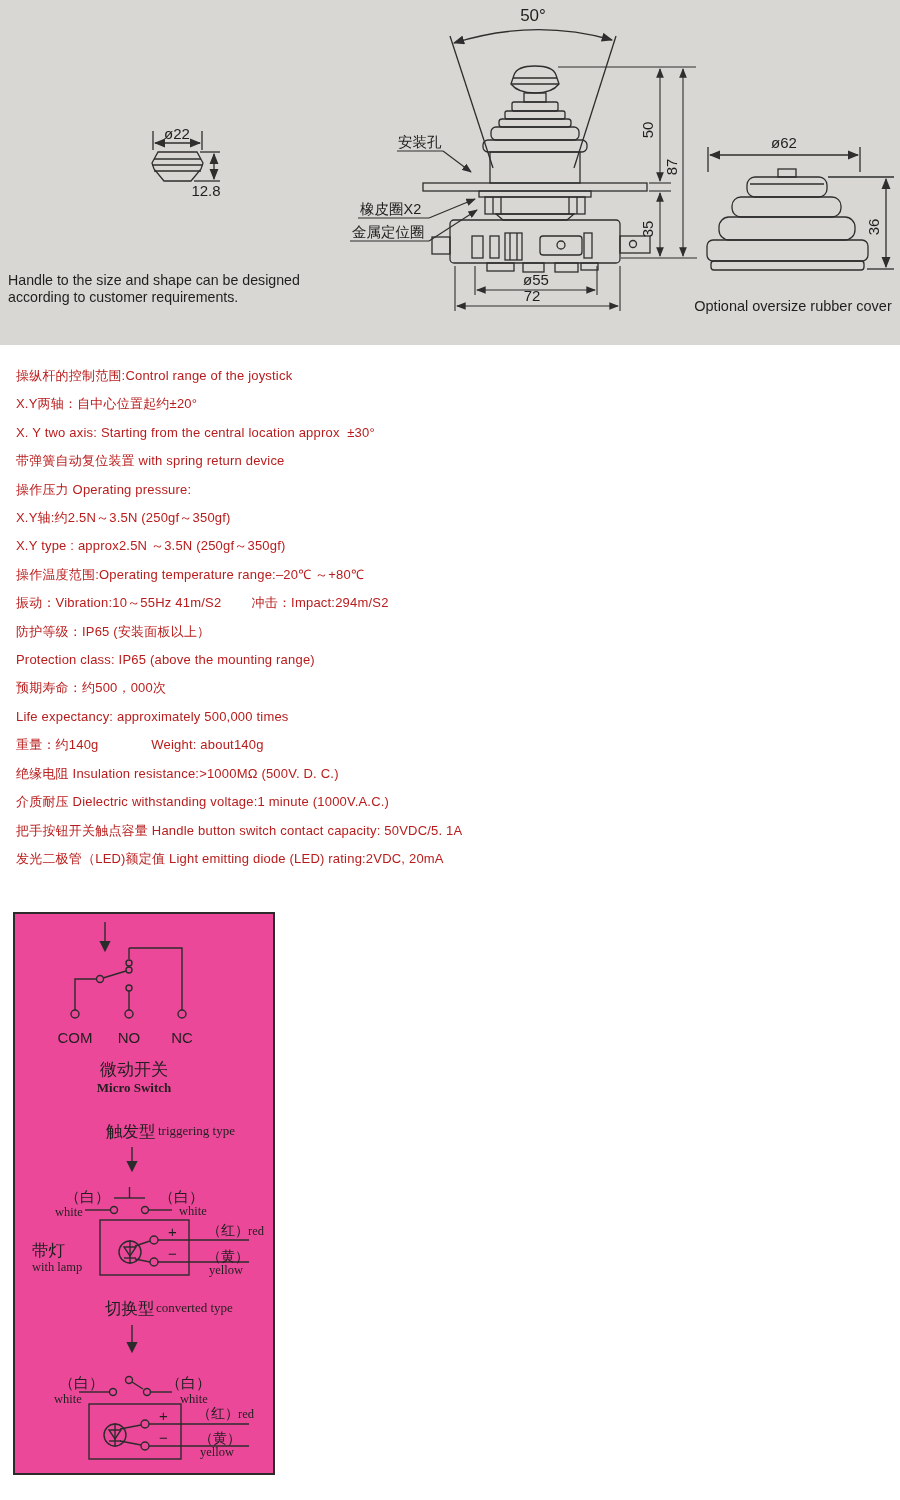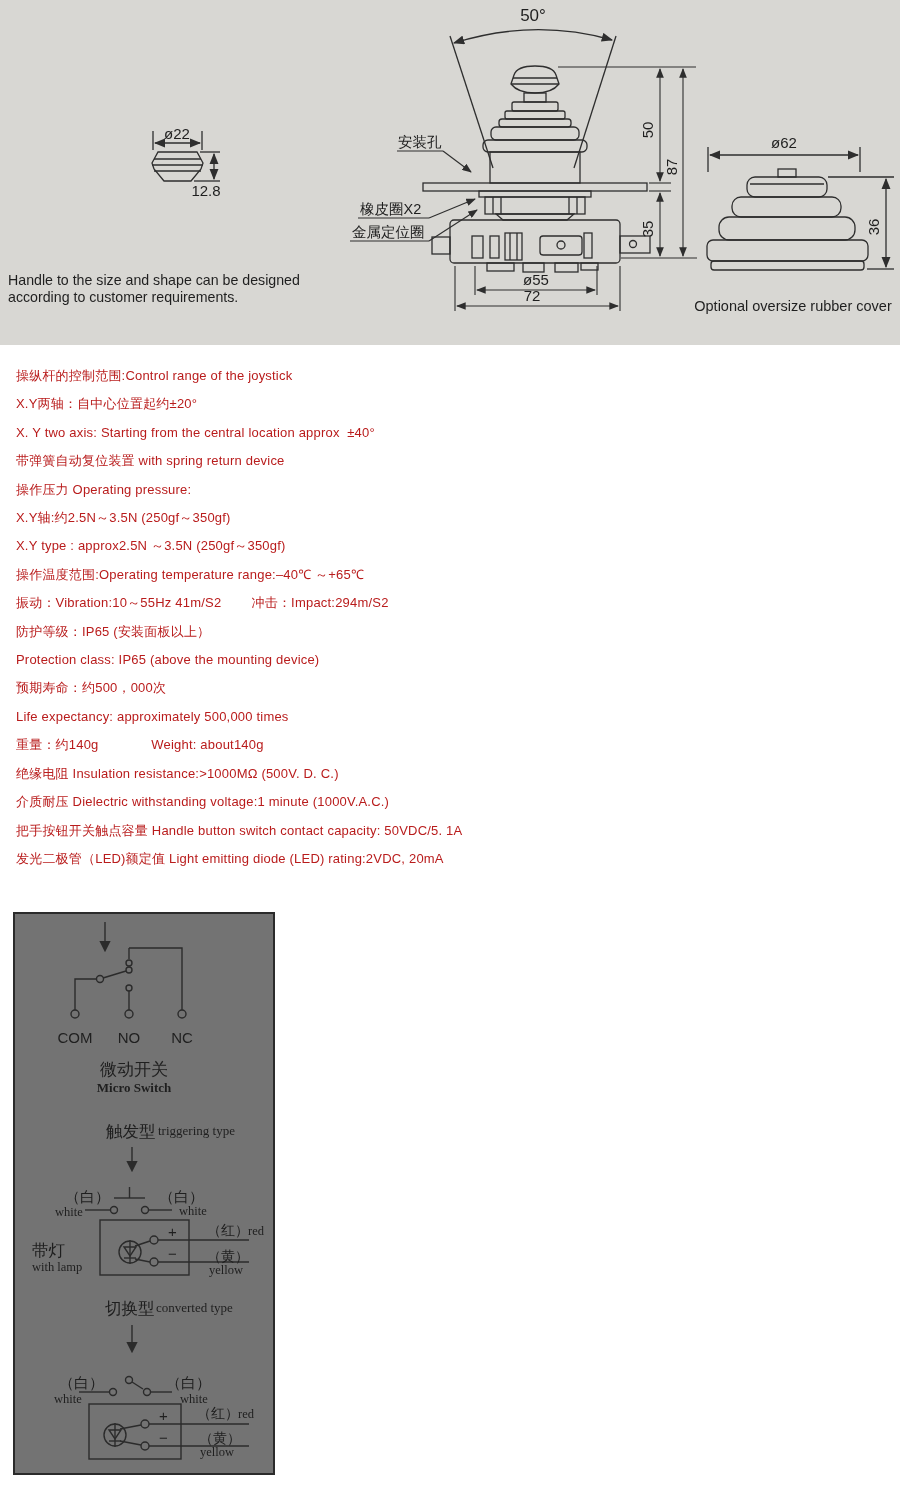--- a/index.html
+++ b/index.html
@@ -6,21 +6,21 @@
   .page{position:relative;width:900px;height:1500px;background:#ffffff;overflow:hidden;
         font-family:"Liberation Sans",sans-serif;color:#1a1a1a;}
   .drawing-panel{position:absolute;left:0;top:0;width:900px;height:345px;background:#d8d7d3;}
   svg text{fill:#1f1f1f;}
   .cn{font-family:"Liberation Sans",sans-serif;}
   .serif{font-family:"Liberation Serif",serif;}
   .specs{position:absolute;left:16px;top:362px;width:870px;}
   .spec-line{font-size:13px;line-height:28.4px;white-space:pre-wrap;
              font-weight:500;letter-spacing:0.2px;color:#b91c1c;}
   .circuit-box{position:absolute;left:13px;top:912px;width:262px;height:563px;
-               border:2px solid #2b2b2b;background:#737373;box-sizing:border-box;}
+               border:2px solid #2b2b2b;background:#ec4899;box-sizing:border-box;}
 </style>
 </head>
 <body>
 
 <div class="page">
 
   <div class="drawing-panel">
     <svg width="900" height="345" viewBox="0 0 900 345">
       <defs>
         <marker id="arr" viewBox="0 0 10 8" refX="9" refY="4" markerWidth="9" markerHeight="7" orient="auto-start-reverse">
@@ -139,29 +139,29 @@
         <text x="784" y="148" text-anchor="middle" font-size="15" stroke="none" fill="#1f1f1f">ø62</text>
         <text transform="rotate(-90 879 227)" x="879" y="227" text-anchor="middle" font-size="15" stroke="none" fill="#1f1f1f">36</text>
         <text x="793" y="311" text-anchor="middle" font-size="14.5" stroke="none" fill="#1f1f1f">Optional oversize rubber cover</text>
       </g>
     </svg>
   </div>
 
   <div class="specs">
     <div class="spec-line">操纵杆的控制范围:Control range of the joystick</div>
     <div class="spec-line">X.Y两轴：自中心位置起约±20°</div>
-    <div class="spec-line">X. Y two axis: Starting from the central location approx  ±40°</div>
+    <div class="spec-line">X. Y two axis: Starting from the central location approx  ±30°</div>
     <div class="spec-line">带弹簧自动复位装置 with spring return device</div>
     <div class="spec-line">操作压力 Operating pressure:</div>
     <div class="spec-line">X.Y轴:约2.5N～3.5N (250gf～350gf)</div>
     <div class="spec-line">X.Y type : approx2.5N ～3.5N (250gf～350gf)</div>
-    <div class="spec-line">操作温度范围:Operating temperature range:–40℃ ～+65℃</div>
+    <div class="spec-line">操作温度范围:Operating temperature range:–20℃ ～+80℃</div>
     <div class="spec-line">振动：Vibration:10～55Hz 41m/S2　　 冲击：Impact:294m/S2</div>
     <div class="spec-line">防护等级：IP65 (安装面板以上）</div>
-    <div class="spec-line">Protection class: IP65 (above the mounting device)</div>
+    <div class="spec-line">Protection class: IP65 (above the mounting range)</div>
     <div class="spec-line">预期寿命：约500，000次</div>
     <div class="spec-line">Life expectancy: approximately 500,000 times</div>
     <div class="spec-line">重量：约140g　　　　Weight: about140g</div>
     <div class="spec-line">绝缘电阻 Insulation resistance:&gt;1000MΩ (500V. D. C.)</div>
     <div class="spec-line">介质耐压 Dielectric withstanding voltage:1 minute (1000V.A.C.)</div>
     <div class="spec-line">把手按钮开关触点容量 Handle button switch contact capacity: 50VDC/5. 1A</div>
     <div class="spec-line">发光二极管（LED)额定值 Light emitting diode (LED) rating:2VDC, 20mA</div>
   </div>
 
   <div class="circuit-box">

